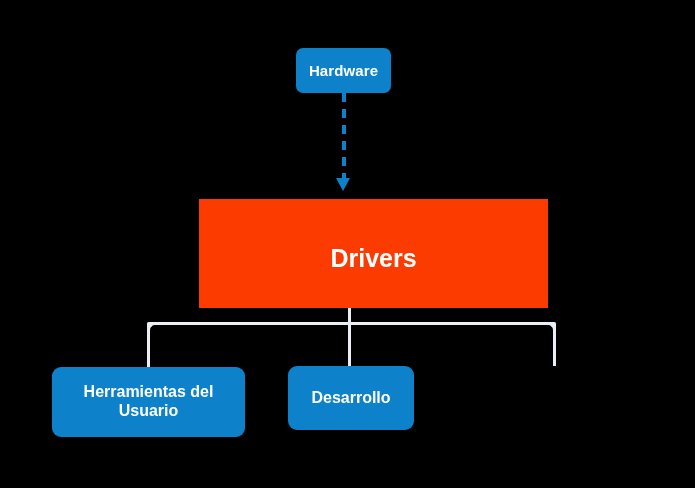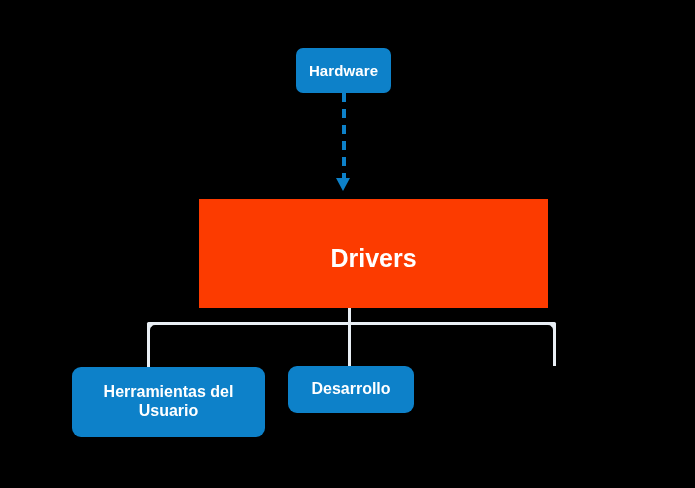--- a/index.html
+++ b/index.html
@@ -65,27 +65,26 @@
     font-size: 16px;
     font-weight: bold;
     flex-direction: column;
   }
   .node--tools {
     left: 52px;
     top: 367px;
     width: 193px;
     height: 70px;
     padding: 0 28px;
-    margin-left: 20px;
   }
   .node--dev {
     left: 288px;
     top: 366px;
     width: 126px;
-    height: 47px;
+    height: 64px;
   }
   .node--apps {
     left: 460px;
     top: 365px;
     width: 188px;
     height: 47px;
   }
 
   
   

